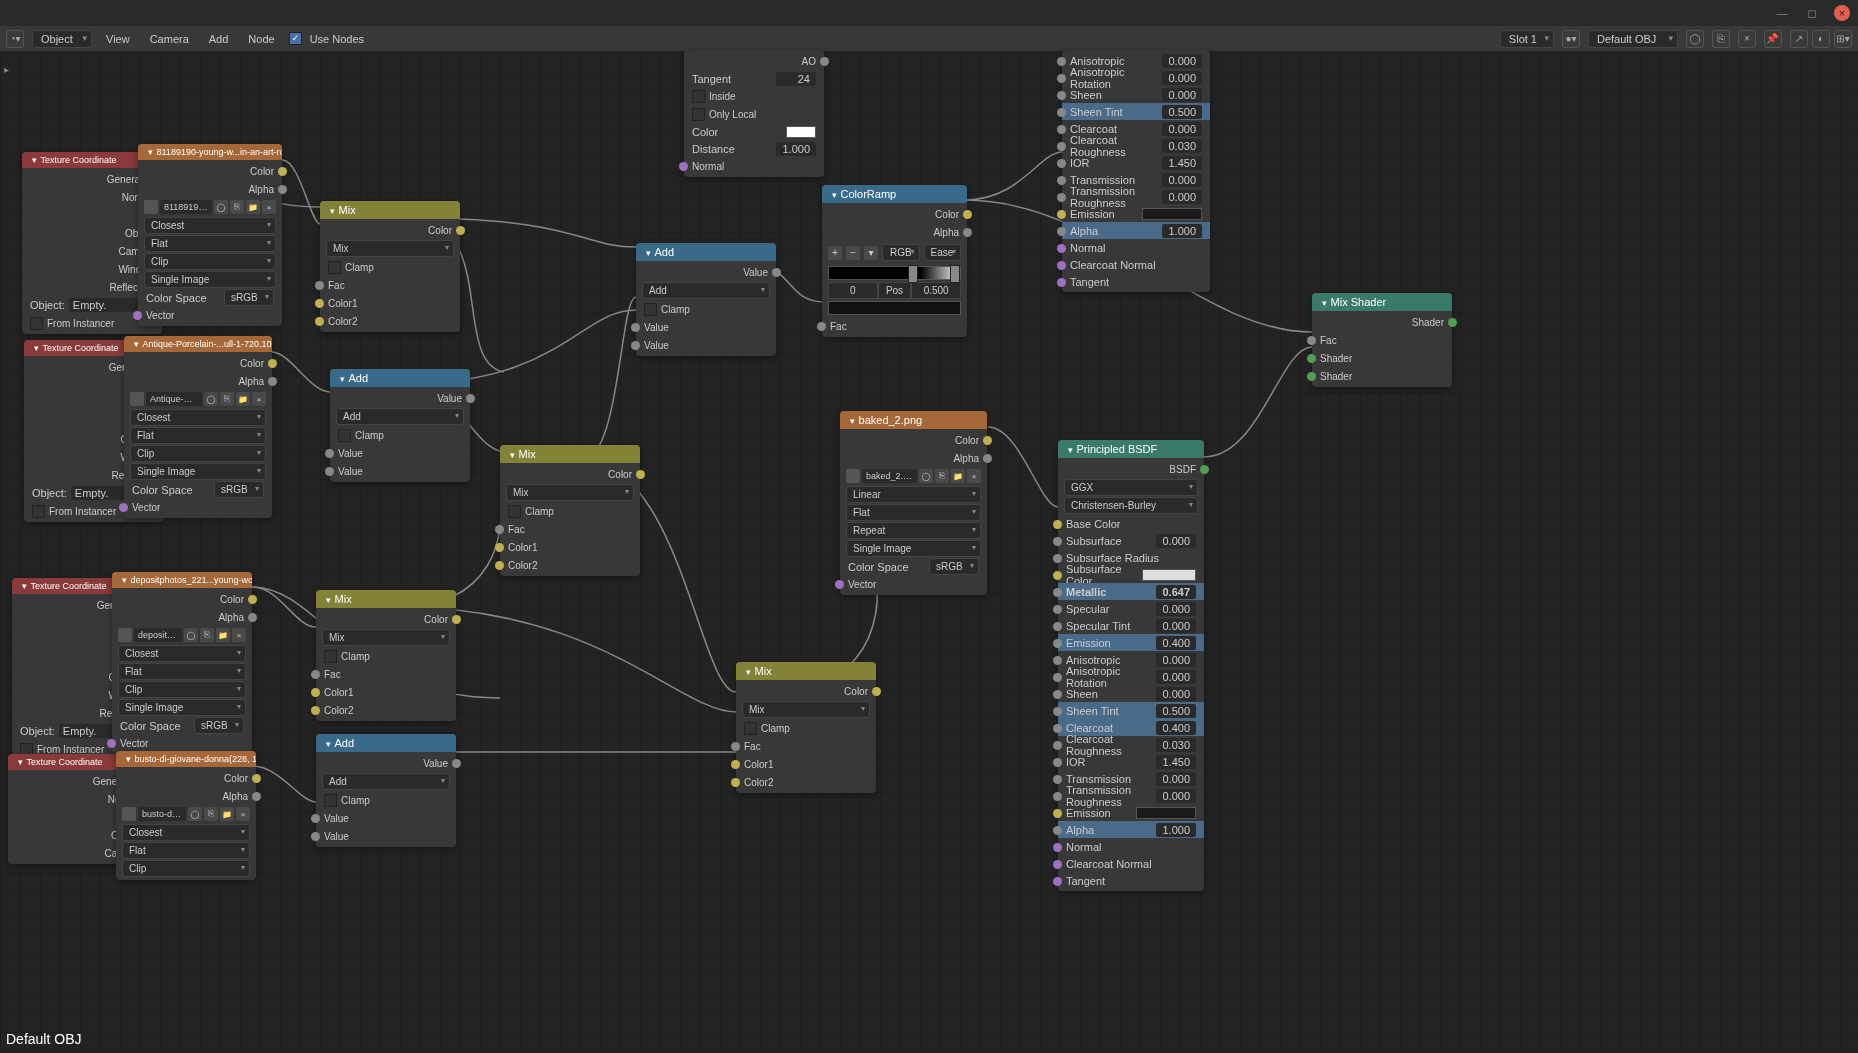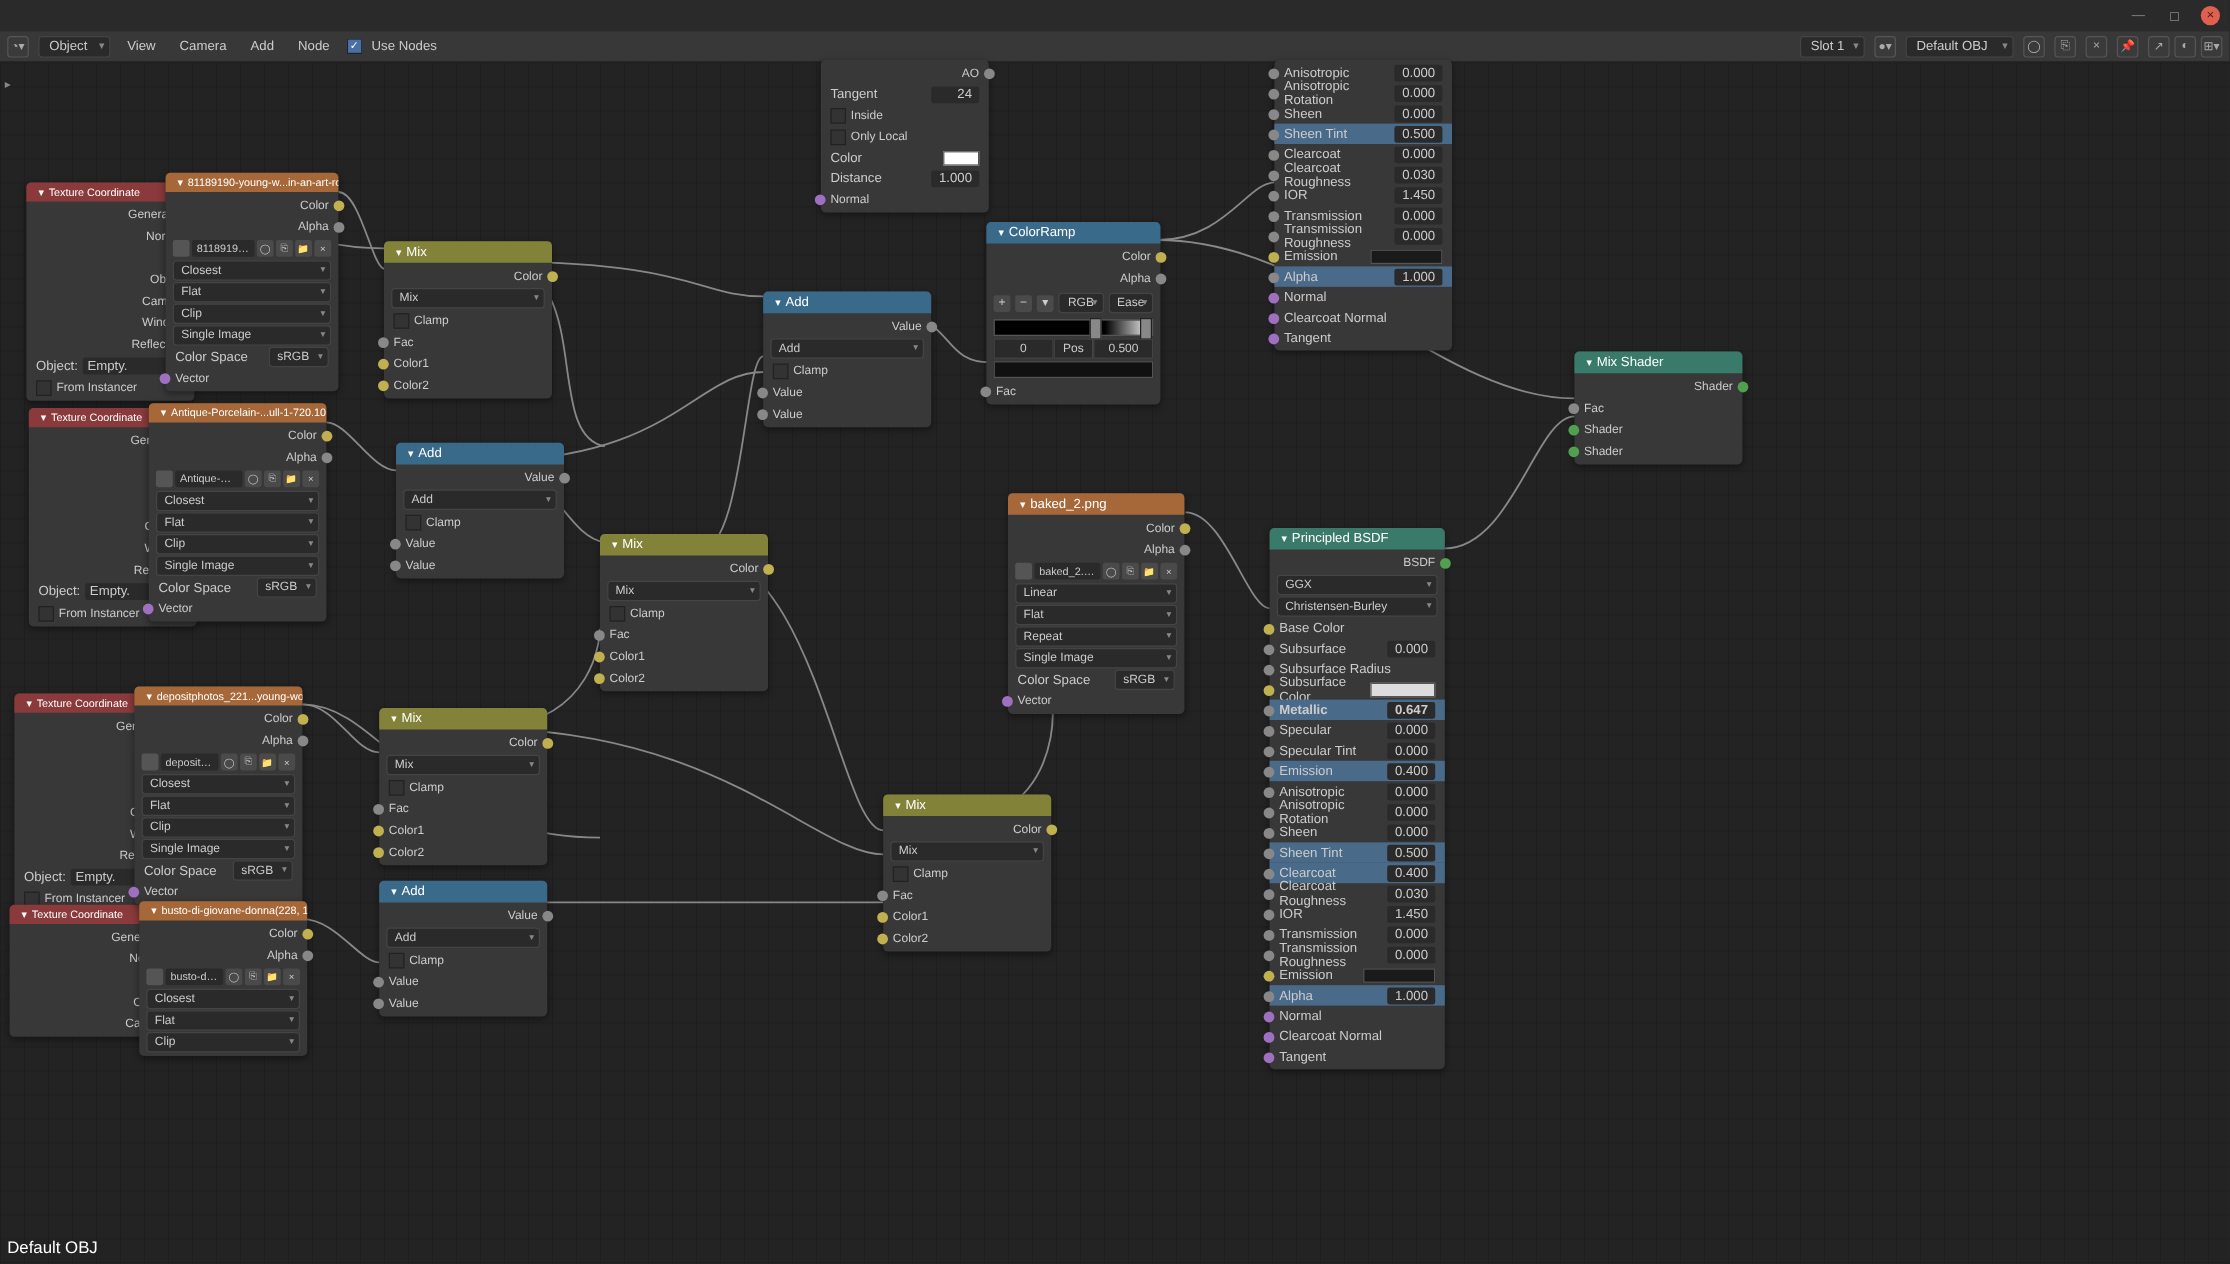--- a/index.html
+++ b/index.html
@@ -624,21 +624,21 @@
         </div>
     <div class="row out">
           <span class="label">Alpha</span>
           <span class="socket out s-gray"></span>
         </div>
     <div class="ramp-ctrl">
       <span class="btn">+</span>
       <span class="btn">−</span>
       <span class="btn">▾</span>
       <span class="drop" style="margin:0;flex:1;text-align:center">RGB</span>
-      <span class="drop" style="margin:0;flex:1;text-align:center">Ease</span>
+      <span class="drop" style="margin:0;flex:1;">Ease</span>
     </div>
     <div class="gradient-bar">
           <span class="grad-handle" style="left:60%"></span>
           <span class="grad-handle" style="right:0"></span>
         </div>
     <div class="split-field">
           <div>0</div>
           <div style="flex:0.6">Pos</div>
           <div>0.500</div>
         </div>

